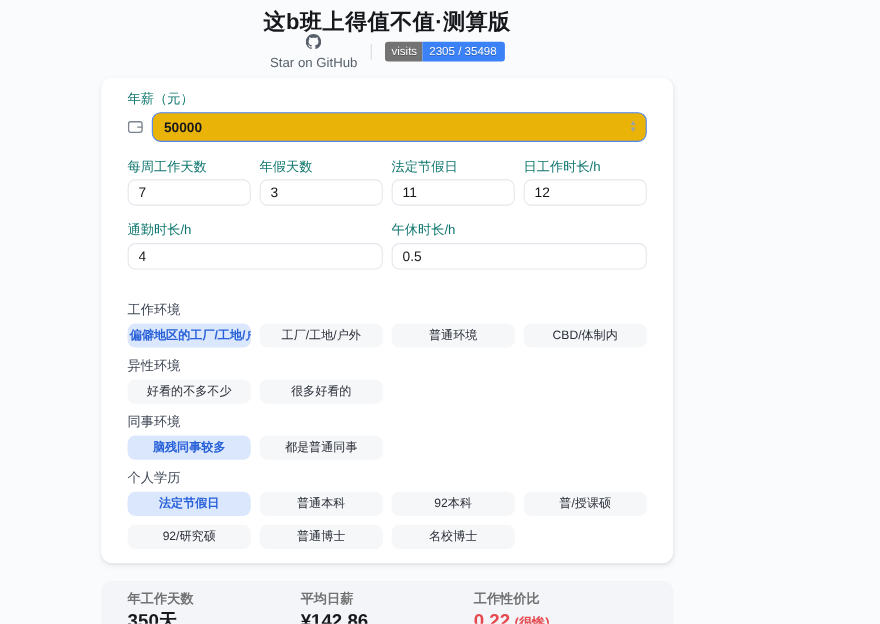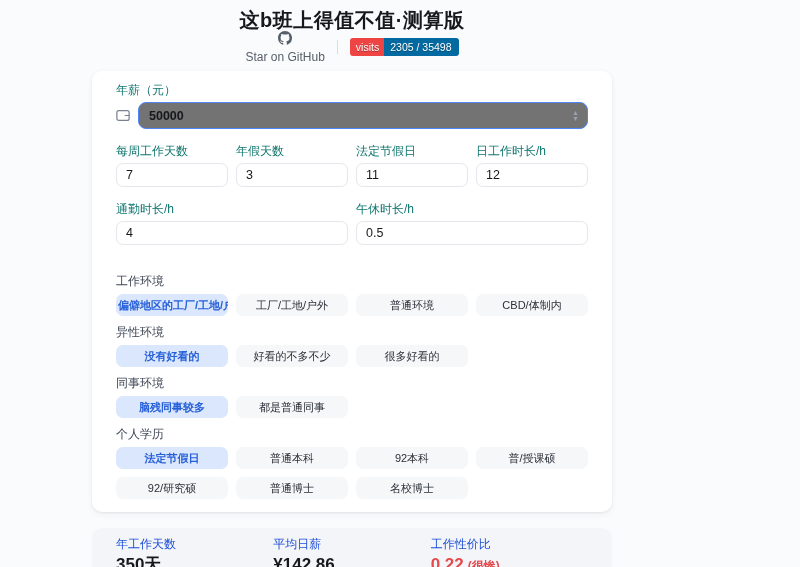--- a/index.html
+++ b/index.html
@@ -21,25 +21,25 @@
     gap:12px; margin-top:5px; height:18px;
   }
   .github-link {
     display:inline-flex; align-items:center; gap:5px;
     font-size:12px; color:#57606a; text-decoration:none; cursor:pointer;flex-direction:column;
   }
   .gh-icon svg { display:block; }
   .vdiv { width:1px; height:14px; background:#d8dde3; }
   .visits-badge { display:inline-flex; font-size:10.5px; line-height:1; }
   .visits-key {
-    background:#ef4444; color:#ffffff; padding:3.5px 5px 3.5px 6px;
+    background:#737373; color:#ffffff; padding:3.5px 5px 3.5px 6px;
     border-radius:3px 0 0 3px; text-shadow:0 1px 0 rgba(0,0,0,.3);
   }
   .visits-val {
-    background:#0369a1; color:#ffffff; padding:3.5px 7px 3.5px 6px;
+    background:#3b82f6; color:#ffffff; padding:3.5px 7px 3.5px 6px;
     border-radius:0 3px 3px 0; text-shadow:0 1px 0 rgba(0,0,0,.25);text-align:right;
   }
 
   
   .card {
     width:520px; margin:15px auto 0; background:#ffffff;
     border-radius:10px; padding:12px 24px 13px;
     box-shadow:0 1px 2px rgba(16,24,40,.05), 0 2px 6px rgba(16,24,40,.06);
   }
   .flabel {
@@ -50,21 +50,21 @@
     width:100%; height:24px; border:1px solid #e4e7ec; border-radius:7px;
     padding:0 9px; font-size:12.5px; color:#17181c; background:#fff;
     font-family:inherit; outline:none;
   }
   .salary-row { display:flex; align-items:center; }
   .wallet-wrap { width:22px; flex:0 0 22px; display:flex; align-items:center; }
   .salary-input-wrap { position:relative; flex:1; }
   .salary-input {
     width:100%; height:27px; border:1.6px solid #4e86f7; border-radius:8px;
     padding:0 26px 0 10px; font-size:12.5px; font-weight:700; color:#17181c;
-    font-family:inherit; outline:none; background:#737373;
+    font-family:inherit; outline:none; background:#eab308;
   }
   .spinner {
     position:absolute; right:9px; top:50%; transform:translateY(-50%);
     display:flex; flex-direction:column; align-items:center; cursor:pointer;
     color:#9aa1ad; font-size:7px; line-height:6px; user-select:none;
   }
   .grid4 { display:grid; grid-template-columns:repeat(4,1fr); gap:8px; margin-top:15px; }
   .grid2 { display:grid; grid-template-columns:repeat(2,1fr); gap:8px; margin-top:15px; }
 
   .sections { margin-top:29px; }
@@ -80,21 +80,21 @@
   }
   .chip.selected { background:#dbe7fc; color:#2760d8; font-weight:700; }
 
   
   .results {
     width:520px; margin:16px auto 0; background:#f3f5f8;
     border-radius:10px; padding:9px 24px 10px;
     display:flex;
   }
   .result-col { flex:1; }
-  .rlabel { font-size:12px; color:#1d4ed8; line-height:15px; }
+  .rlabel { font-size:12px; color:#737373; line-height:15px;font-weight:bold; }
   .rvalue { font-size:17px; font-weight:700; color:#17181c; margin-top:2px; line-height:21px; }
   .rvalue.danger { color:#e5484d; }
   .rsuffix { font-size:12px; font-weight:700; color:#e5484d; margin-left:4px; }
 </style>
 </head>
 <body>
 
 <div class="page">
 
   <h1 class="title">这b班上得值不值·测算版</h1>
@@ -174,21 +174,20 @@
           <button class="chip selected">偏僻地区的工厂/工地/户外</button>
           <button class="chip">工厂/工地/户外</button>
           <button class="chip">普通环境</button>
           <button class="chip">CBD/体制内</button>
         </div>
       </div>
 
       <div class="section">
         <div class="slabel">异性环境</div>
         <div class="chips cols3">
-          <button class="chip selected">没有好看的</button>
           <button class="chip">好看的不多不少</button>
           <button class="chip">很多好看的</button>
         </div>
       </div>
 
       <div class="section">
         <div class="slabel">同事环境</div>
         <div class="chips cols3">
           <button class="chip selected">脑残同事较多</button>
           <button class="chip">都是普通同事</button>

